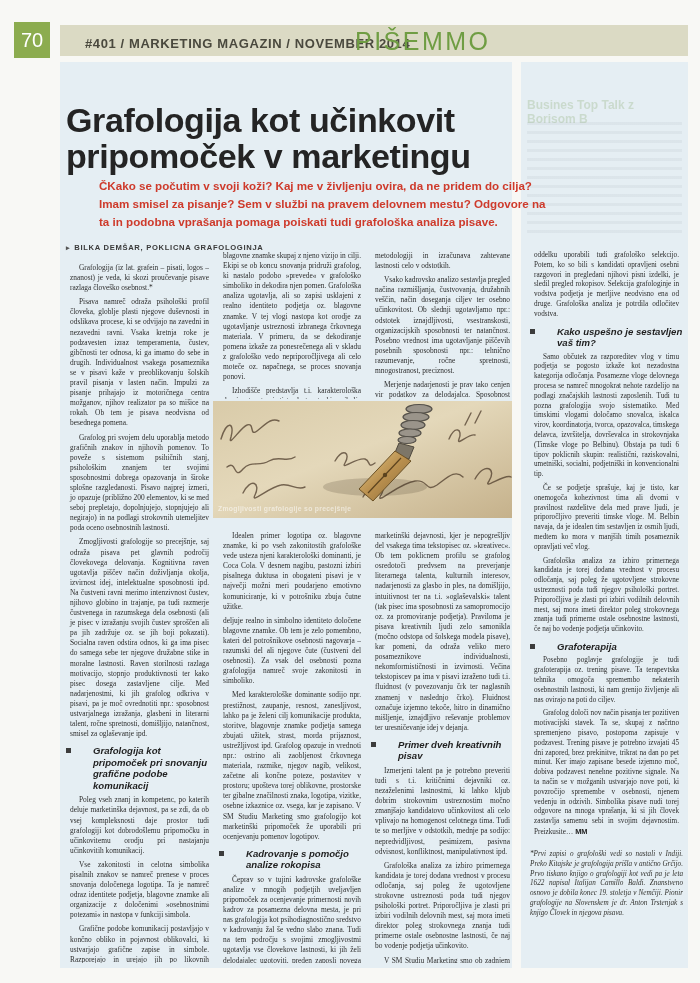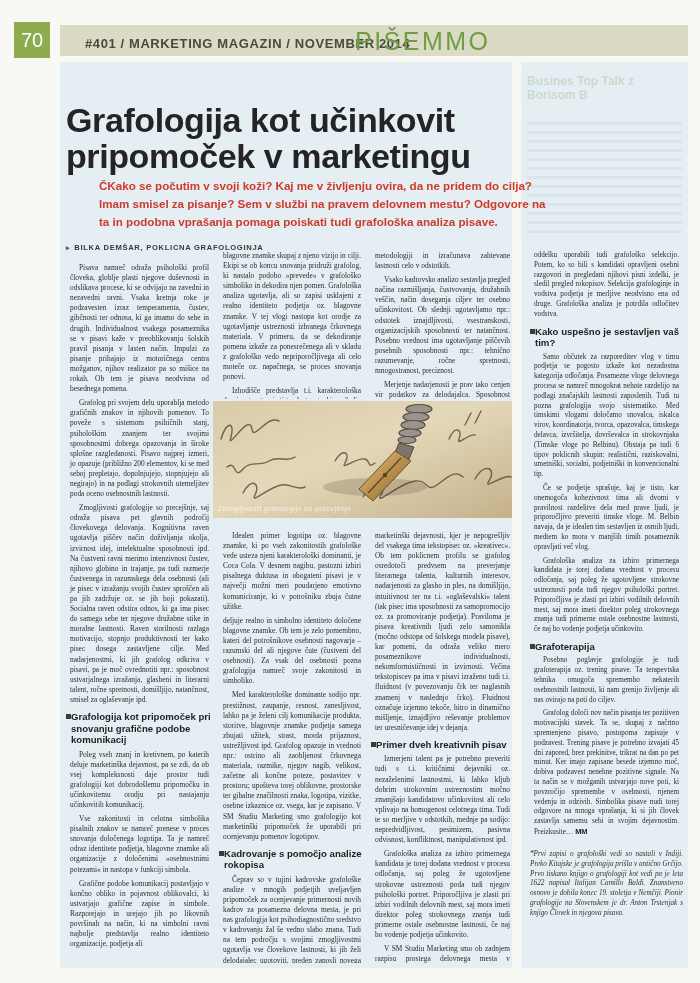--- a/index.html
+++ b/index.html
@@ -16,21 +16,21 @@
     color:#fff;font-size:20px;font-weight:400;display:flex;align-items:center;justify-content:center;}
   .header-bar{left:60px;top:25px;width:628px;height:31px;background:#dbdac4;}
   .header-meta{left:85px;top:36px;font-size:13px;font-weight:bold;letter-spacing:.6px;color:#4a493e;}
   .section-title{left:355px;top:27px;font-size:25px;letter-spacing:2.5px;color:#6f9d43;font-weight:400;}
 
   
   .main-panel{left:60px;top:62px;width:452px;height:906px;background:#e5eef3;}
   .right-panel{left:521px;top:62px;width:167px;height:906px;background:#e5eef3;}
 
   
-  .ghost-head{left:527px;top:74px;width:158px;font-size:12px;font-weight:bold;
+  .ghost-head{left:527px;top:98px;width:158px;font-size:12px;font-weight:bold;
     color:rgba(110,150,75,.22);line-height:1.2;}
   .ghost-lines{left:527px;top:122px;width:155px;height:112px;
     background:repeating-linear-gradient(180deg,rgba(110,120,130,.08) 0 3px,transparent 3px 9px);}
 
   
   .headline{left:66px;top:70px;width:445px;font-size:34px;line-height:1.07;font-weight:bold;
     letter-spacing:-.4px;color:#242424;margin-top:32px;}
   .lede{left:67px;top:165px;width:456px;font-size:11.6px;line-height:1.55;font-weight:bold;color:#ce3a2b;margin-left:32px;}
   .byline{left:66px;top:243px;font-size:7.6px;font-weight:bold;letter-spacing:.7px;
     color:#3a3a3a;text-transform:uppercase;}
@@ -42,22 +42,22 @@
   .col2a{left:219px;top:247px;width:146px;height:152px;}
   .col2b{left:219px;top:527px;width:146px;height:436px;}
   .col3a{left:371px;top:247px;width:143px;height:152px;}
   .col3b{left:371px;top:527px;width:143px;height:436px;}
   .col4{left:530px;top:247px;width:153px;height:716px;}
 
   .bp{margin:4px;font-family:"Liberation Serif",serif;font-size:7.4px;line-height:10.1px;
     text-align:justify;color:#2d2d2d;text-indent:9px;}
   .col4 .bp{font-size:7.2px;line-height:9.8px;}
   .noind{text-indent:0;}
-  .ch{display:flex;gap:0;margin:6px 0 3px;font-size:9.6px;line-height:11.5px;font-weight:bold;color:#1f1f1f;
-    font-family:"Liberation Sans",sans-serif;}
+  .ch{display:flex;gap:22px;margin:6px 0 3px;font-size:9.6px;line-height:11.5px;font-weight:bold;color:#1f1f1f;
+    font-family:"Liberation Sans",sans-serif;font-style:italic;}
   .ch .sq{flex:none;width:5px;height:5px;background:#3c3c3c;margin-top:3px;}
   .fn{margin:12px 0 0;font-family:"Liberation Serif",serif;font-style:italic;font-size:7.2px;
     line-height:9.9px;text-align:justify;color:#33332f;text-indent:0;}
   .mm{font-family:"Liberation Sans",sans-serif;font-style:normal;font-weight:bold;font-size:7.4px;color:#222;}
 
   
   .photo{left:213px;top:401px;width:299px;height:117px;overflow:hidden;}
   .photo svg{display:block;}
   .photo-caption{position:absolute;left:5px;bottom:6px;font-size:6.8px;font-weight:bold;
     color:rgba(255,255,255,.55);letter-spacing:.3px;}
@@ -76,28 +76,29 @@
 <div class="abs right-panel"></div>
 
 <div class="abs ghost-head">Busines Top Talk z Borisom B</div>
 <div class="abs ghost-lines"></div>
 
 <h1 class="abs headline"><span>Grafologija kot učinkovit</span><br><span>pripomoček v marketingu</span></h1>
 <p class="abs lede">ČKako se počutim v svoji koži? Kaj me v življenju ovira, da ne pridem do cilja? Imam smisel za pisanje? Sem v službi na pravem delovnem mestu? Odgovore na ta in podobna vprašanja pomaga poiskati tudi grafološka analiza pisave.</p>
 <div class="abs byline"><span class="arr">▸</span><span>Bilka Demšar, poklicna grafologinja</span></div>
 
 <div class="abs col col1">
+    <p class="bp">Grafologija (iz lat. grafein – pisati, logos – znanost) je veda, ki skozi proučevanje pisave razlaga človeško osebnost.*</p>
     <p class="bp">Pisava namreč odraža psihološki profil človeka, globlje plasti njegove duševnosti in odslikava procese, ki se odvijajo na zavedni in nezavedni ravni. Vsaka kretnja roke je podzavesten izraz temperamenta, čustev, gibčnosti ter odnosa, ki ga imamo do sebe in drugih. Individualnost vsakega posameznika se v pisavi kaže v preoblikovanju šolskih pravil pisanja v lasten način. Impulzi za pisanje prihajajo iz motoričnega centra možganov, njihov realizator pa so mišice na rokah. Ob tem je pisava neodvisna od besednega pomena.</p>
     <p class="bp">Grafolog pri svojem delu uporablja metodo grafičnih znakov in njihovih pomenov. To poveže s sistemom psihičnih stanj, psihološkim znanjem ter svojimi sposobnostmi dobrega opazovanja in široke splošne razgledanosti. Pisavo najprej izmeri, jo opazuje (približno 200 elementov, ki se med seboj prepletajo, dopolnjujejo, stopnjujejo ali negirajo) in na podlagi strokovnih utemeljitev poda oceno osebnostnih lastnosti.</p>
     <p class="bp">Zmogljivosti grafologije so precejšnje, saj odraža pisava pet glavnih področij človekovega delovanja. Kognitivna raven ugotavlja piščev način doživljanja okolja, izvirnost idej, intelektualne sposobnosti ipd. Na čustveni ravni merimo intenzivnost čustev, njihovo globino in trajanje, pa tudi razmerje čustvenega in razumskega dela osebnosti (ali je pisec v izražanju svojih čustev sproščen ali pa jih zadržuje oz. se jih boji pokazati). Socialna raven odstira odnos, ki ga ima pisec do samega sebe ter njegove družabne stike in moralne lastnosti. Raven storilnosti razlaga motivacijo, stopnjo produktivnosti ter kako pisec dosega zastavljene cilje. Med nadarjenostmi, ki jih grafolog odkriva v pisavi, pa je moč ovrednotiti npr.: sposobnost ustvarjalnega izražanja, glasbeni in literarni talent, ročne spretnosti, domišljijo, natančnost, smisel za oglaševanje ipd.</p>
     <h3 class="ch">
       <span class="sq"></span>
       <span>Grafologija kot pripomoček pri snovanju grafične podobe komunikacij</span>
     </h3>
-    <p class="bp">Poleg vseh znanj in kretivnem, po katerih deluje marketinška dejavnost, pa se zdi, da ob vsej kompleksnosti daje prostor tudi grafologiji kot dobrodošlemu pripomočku in učinkovitemu orodju pri nastajanju učinkovitih komunikacij.</p>
+    <p class="bp">Poleg vseh znanj in kompetenc, po katerih deluje marketinška dejavnost, pa se zdi, da ob vsej kompleksnosti daje prostor tudi grafologiji kot dobrodošlemu pripomočku in učinkovitemu orodju pri nastajanju učinkovitih komunikacij.</p>
     <p class="bp">Vse zakonitosti in celotna simbolika pisalnih znakov se namreč prenese v proces snovanja določenega logotipa. Ta je namreč odraz identitete podjetja, blagovne znamke ali organizacije z določenimi »osebnostnimi potezami« in nastopa v funkciji simbola.</p>
     <p class="bp">Grafične podobe komunikacij postavljajo v končno obliko in pojavnost oblikovalci, ki ustvarjajo grafične zapise in simbole. Razporejajo in urejajo jih po likovnih površinah na način, ki na simbolni ravni najbolje predstavlja realno identiteto organizacije, podjetja ali</p>
   </div>
 <div class="abs col col2a">
     <p class="bp noind">blagovne znamke skupaj z njeno vizijo in cilji. Ekipi se ob koncu snovanja pridruži grafolog, ki nastalo podobo »prevede« v grafološko simboliko in dekodira njen pomen. Grafološka analiza ugotavlja, ali so zapisi usklajeni z realno identiteto podjetja oz. blagovne znamke. V tej vlogi nastopa kot orodje za ugotavljanje ustreznosti izbranega črkovnega materiala. V primeru, da se dekodiranje pomena izkaže za ponesrečenega ali v skladu z grafološko vedo nepriporočljivega ali celo moteče oz. napačnega, se proces snovanja ponovi.</p>
     <p class="bp">Izhodišče predstavlja t.i. karakterološka dominanta, torej tista lastnost, ki najbolje opre-</p>
   </div>
 <div class="abs col col2b">
     <p class="bp">Idealen primer logotipa oz. blagovne znamke, ki po vseh zakonitostih grafološke vede usteza njeni karakterološki dominanti, je Coca Cola. V desnem nagibu, pastozni izbiri pisalnega duktusa in obogateni pisavi je v največji možni meri poudarjeno emotivno komuniciranje, ki v potrošniku zbuja čutne užitke.</p>
     <p class="bp noind">deljuje realno in simbolno identiteto določene blagovne znamke. Ob tem je zelo pomembno, kateri del potrošnikove osebnosti nagovarja – razumski del ali njegove čute (čustveni del osebnosti). Za vsak del osebnosti pozna grafologija namreč svoje zakonitosti in simboliko.</p>

